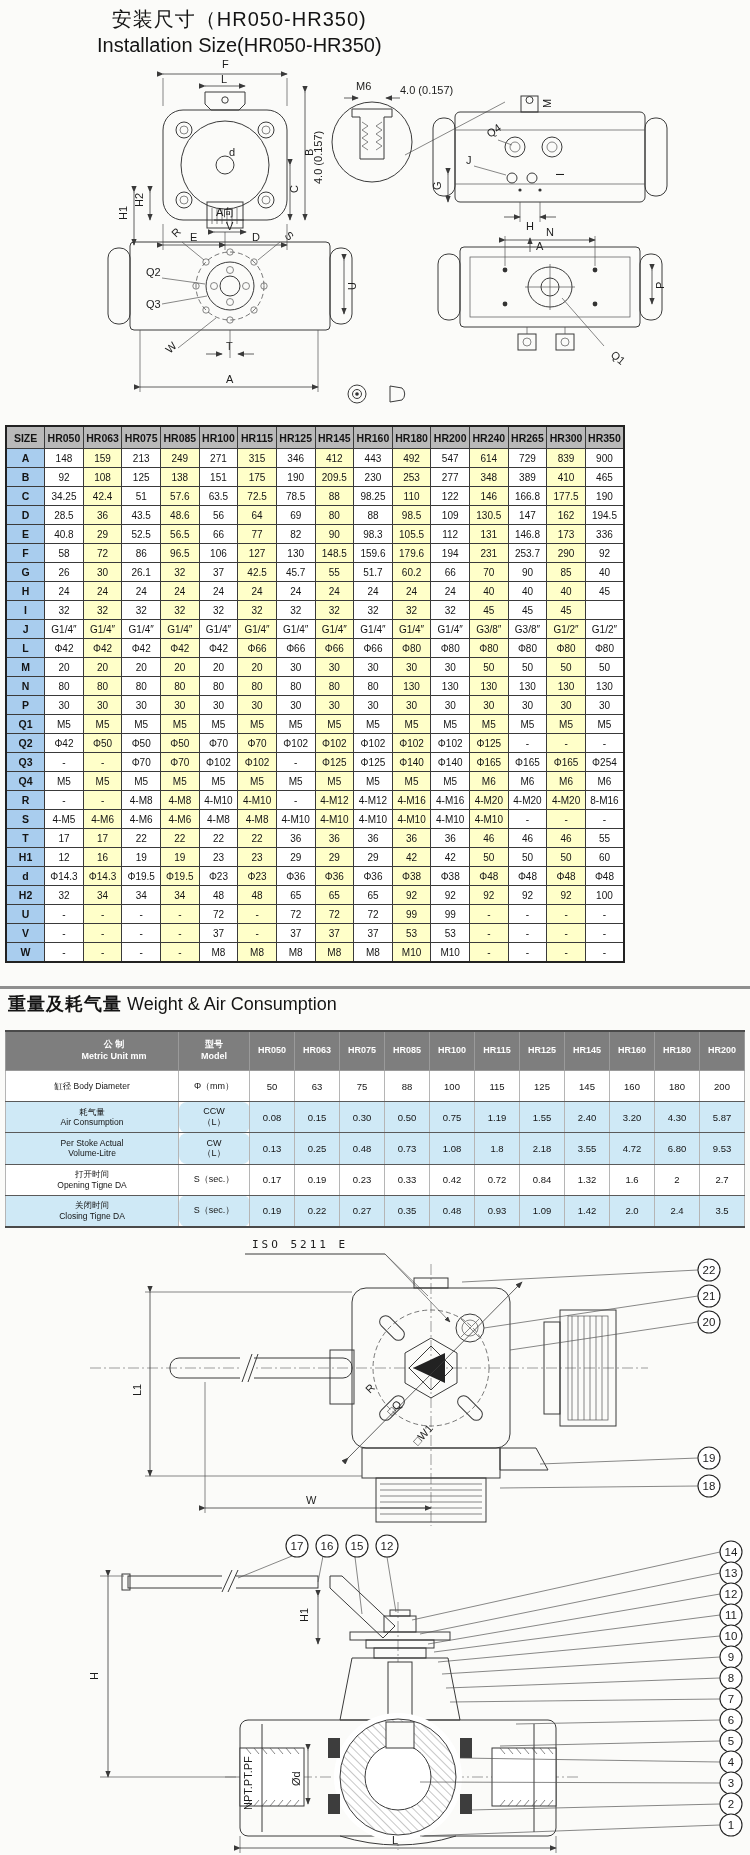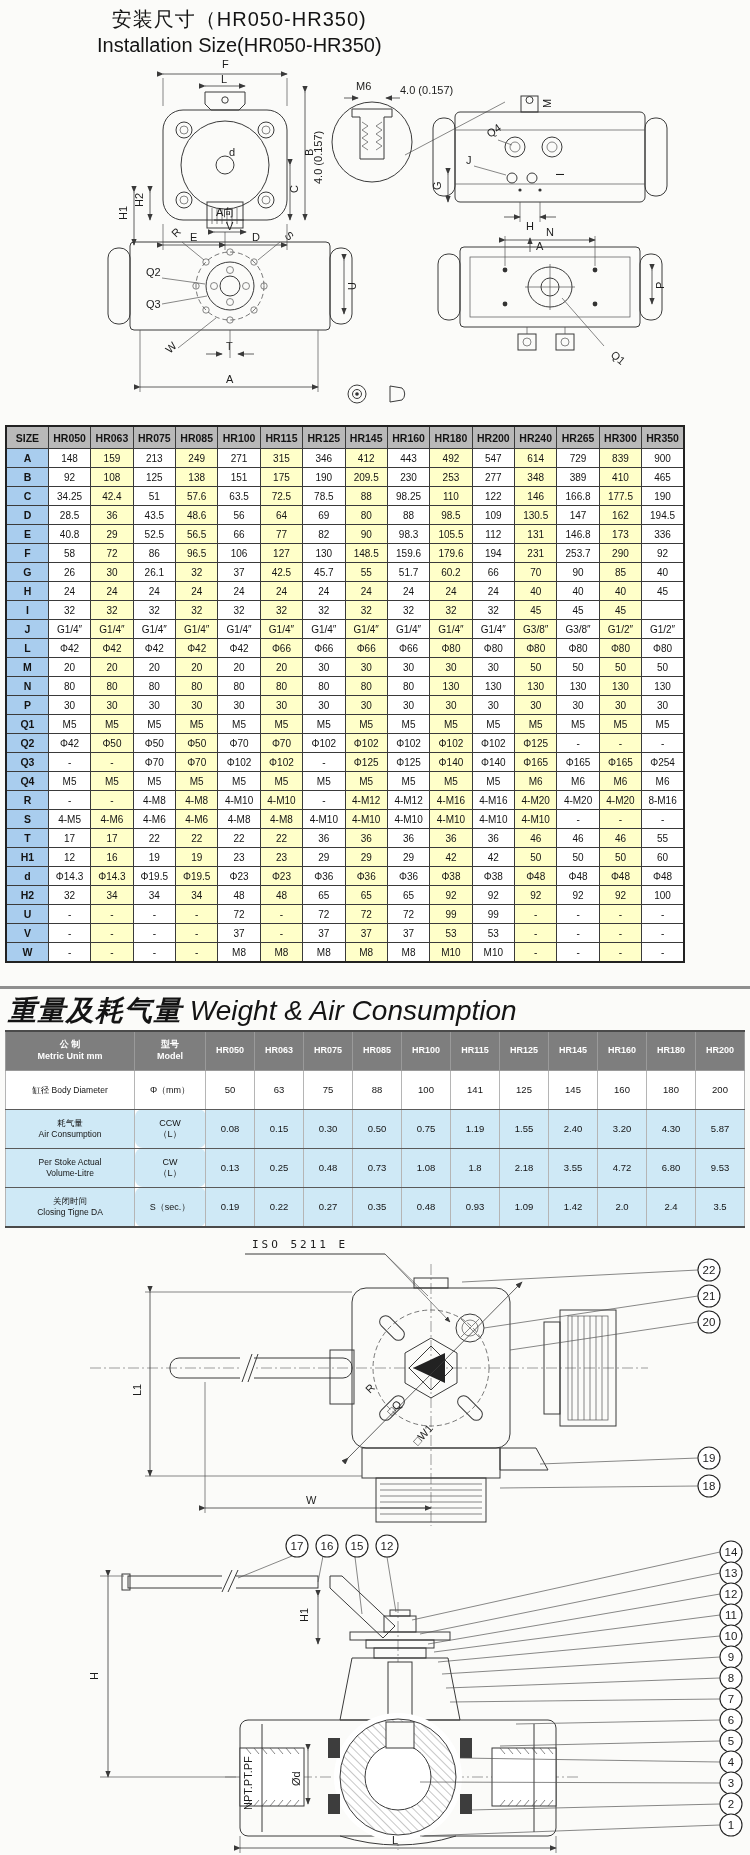--- a/index.html
+++ b/index.html
@@ -9,27 +9,27 @@
   .title-en{font-size:20px;}
   svg text{font-family:"Liberation Sans",sans-serif;font-size:11px;fill:#1c1c1c;}
   svg .mono{font-family:"DejaVu Sans Mono",monospace;}
   svg .ln{stroke:#3a3a3a;fill:none;stroke-width:1;}
   svg .thin{stroke:#555;fill:none;stroke-width:.7;}
   svg .dim{stroke:#3a3a3a;fill:none;stroke-width:.8;}
   svg .cl{stroke:#777;fill:none;stroke-width:.7;stroke-dasharray:11 3 2 3;}
   svg .dash{stroke:#555;fill:none;stroke-width:.8;stroke-dasharray:5 3;}
   svg .callout circle{stroke:#222;fill:#fff;stroke-width:1.1;}
   svg .callout text{font-size:11.5px;text-anchor:middle;}
-  table.size{position:absolute;left:5px;top:425px;width:680px;height:513px;border-collapse:collapse;table-layout:fixed;background:#fff;border:2px solid #222;}
+  table.size{position:absolute;left:5px;top:425px;width:620px;height:513px;border-collapse:collapse;table-layout:fixed;background:#fff;border:2px solid #222;}
   .size th,.size td{border:1px solid #3a3a3a;text-align:center;vertical-align:middle;font-size:10px;padding:0;white-space:nowrap;overflow:hidden;height:18px;}
   .size thead th{background:#b9b9b9;font-weight:bold;font-size:10.5px;height:21px;}
   .size td.rh{background:#a9cdee;font-weight:bold;font-size:10.5px;}
   .size td.yl{background:#ffffc9;}
   .rule{position:absolute;left:0;top:986px;width:750px;height:3px;background:#8f8f8f;}
-  .sec-title{position:absolute;left:8px;top:992px;font-size:28px;white-space:nowrap;font-style:italic;}
+  .sec-title{position:absolute;left:8px;top:992px;font-size:18px;white-space:nowrap;}
   .sec-title .zh{font-weight:bold;letter-spacing:1px;}
   table.wt{position:absolute;left:5px;top:1030px;width:740px;height:198px;border-collapse:collapse;table-layout:fixed;background:#fff;border-top:2px solid #4a4a4a;border-bottom:2px solid #4a4a4a;}
   .wt th{background:#7e7e7e;color:#fff;font-size:9px;font-weight:bold;height:38px;border:1px solid #9a9a9a;padding:0;line-height:1.3;}
   .wt td{border-top:1.6px solid #5a5a5a;border-bottom:1.6px solid #5a5a5a;border-left:1px solid #b5b5b5;border-right:1px solid #b5b5b5;font-size:9.5px;text-align:center;height:26px;padding:0;}
   .wt td.name{font-size:8.5px;line-height:1.25;margin-top:16px;}
   .wt td.unit{font-size:9px;line-height:1.2;border-radius:8px;}
   .wt tr.blue td{background:#cfe9f6;}
 </style>
 </head>
 <body>
@@ -726,21 +726,21 @@
           <td>-</td>
         </tr>
       </tbody>
     </table>
 
   <div class="rule"></div>
   <div class="sec-title"><span class="zh">重量及耗气量</span><span class="en"> Weight &amp; Air Consumption</span></div>
   <table class="wt">
       <thead>
         <tr>
-          <th style="width: 128px;">
+          <th style="width: 128px; padding-left: 44px;">
             <div>公 制</div>
             <div>Metric Unit mm</div>
           </th>
           <th style="width: 70px;">
             <div>型号</div>
             <div>Model</div>
           </th>
           <th>HR050</th>
           <th>HR063</th>
           <th>HR075</th>
@@ -760,21 +760,21 @@
             <div>缸径  Body Diameter</div>
           </td>
           <td class="unit">
             <div>Φ（mm）</div>
           </td>
           <td>50</td>
           <td>63</td>
           <td>75</td>
           <td>88</td>
           <td>100</td>
-          <td>141</td>
+          <td>115</td>
           <td>125</td>
           <td>145</td>
           <td>160</td>
           <td>180</td>
           <td>200</td>
         </tr>
         <tr class="blue">
           <td class="name">
             <div>耗气量</div>
             <div>Air Consumption</div>
@@ -809,20 +809,40 @@
           <td>0.48</td>
           <td>0.73</td>
           <td>1.08</td>
           <td>1.8</td>
           <td>2.18</td>
           <td>3.55</td>
           <td>4.72</td>
           <td>6.80</td>
           <td>9.53</td>
         </tr>
+        <tr>
+          <td class="name">
+            <div>打开时间</div>
+            <div>Opening Tigne DA</div>
+          </td>
+          <td class="unit">
+            <div>S（sec.）</div>
+          </td>
+          <td>0.17</td>
+          <td>0.19</td>
+          <td>0.23</td>
+          <td>0.33</td>
+          <td>0.42</td>
+          <td>0.72</td>
+          <td>0.84</td>
+          <td>1.32</td>
+          <td>1.6</td>
+          <td>2</td>
+          <td>2.7</td>
+        </tr>
         <tr class="blue">
           <td class="name">
             <div>关闭时间</div>
             <div>Closing Tigne DA</div>
           </td>
           <td class="unit">
             <div>S（sec.）</div>
           </td>
           <td>0.19</td>
           <td>0.22</td>

